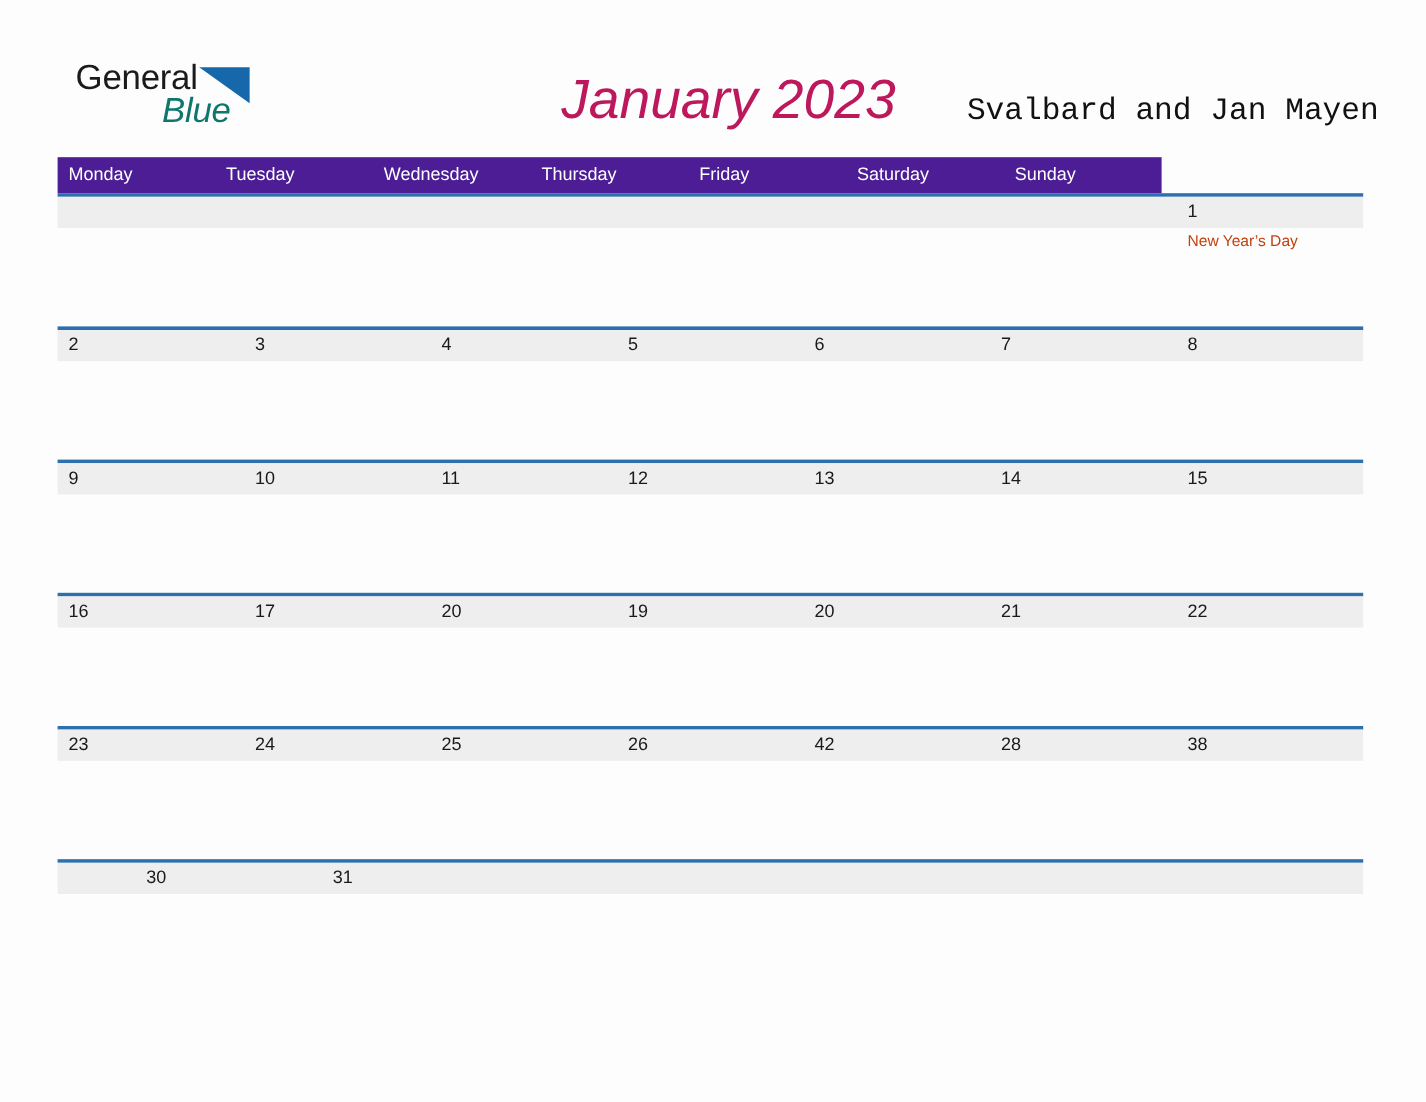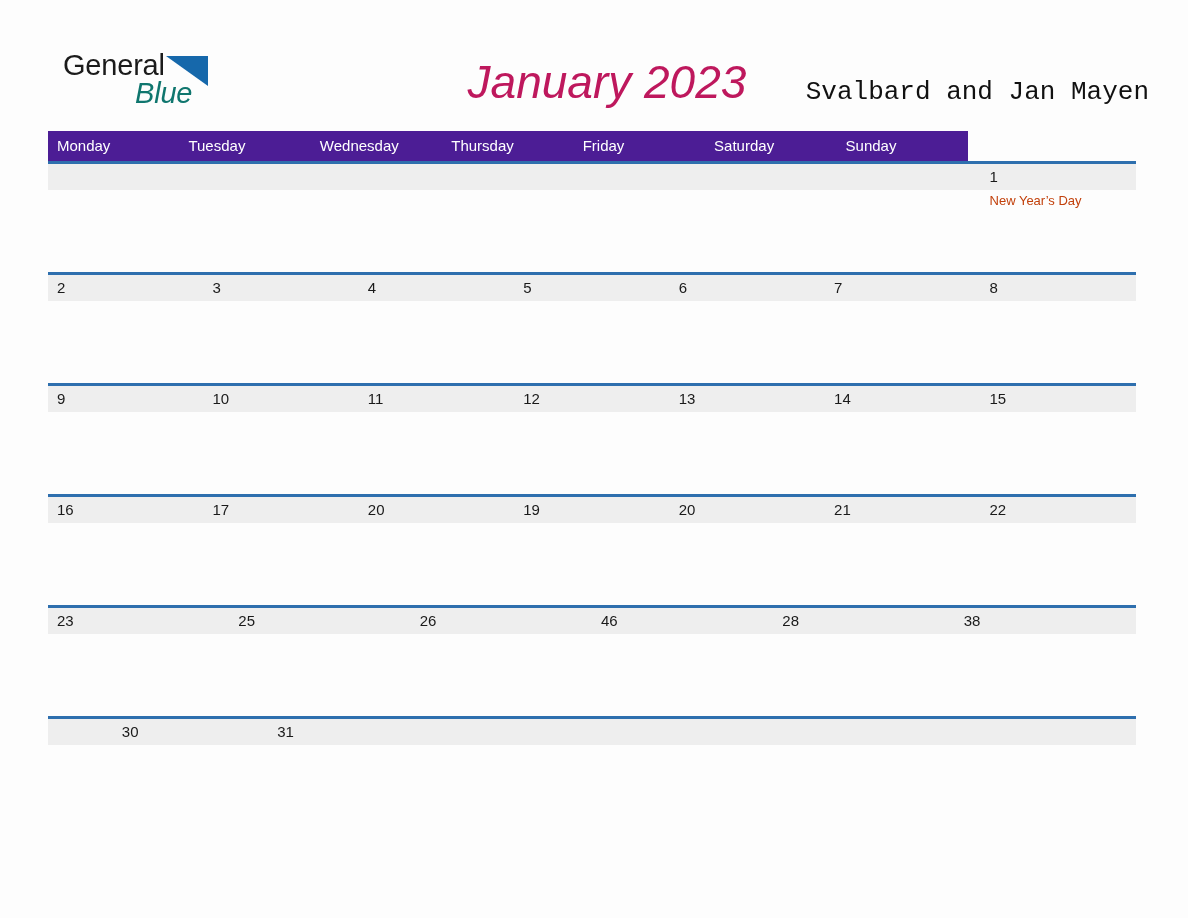--- a/index.html
+++ b/index.html
@@ -318,27 +318,30 @@
       </div>
     </div>
 
     <div class="week">
       <div class="daystrip"></div>
       <div class="cells">
         <div class="cell">
           <span class="daynum">23</span>
         </div>
         <div class="cell">
+          <span class="daynum">24</span>
+        </div>
+        <div class="cell">
           <span class="daynum">25</span>
         </div>
         <div class="cell">
           <span class="daynum">26</span>
         </div>
         <div class="cell">
-          <span class="daynum">46</span>
+          <span class="daynum">42</span>
         </div>
         <div class="cell">
           <span class="daynum">28</span>
         </div>
         <div class="cell">
           <span class="daynum">38</span>
         </div>
       </div>
     </div>
 

